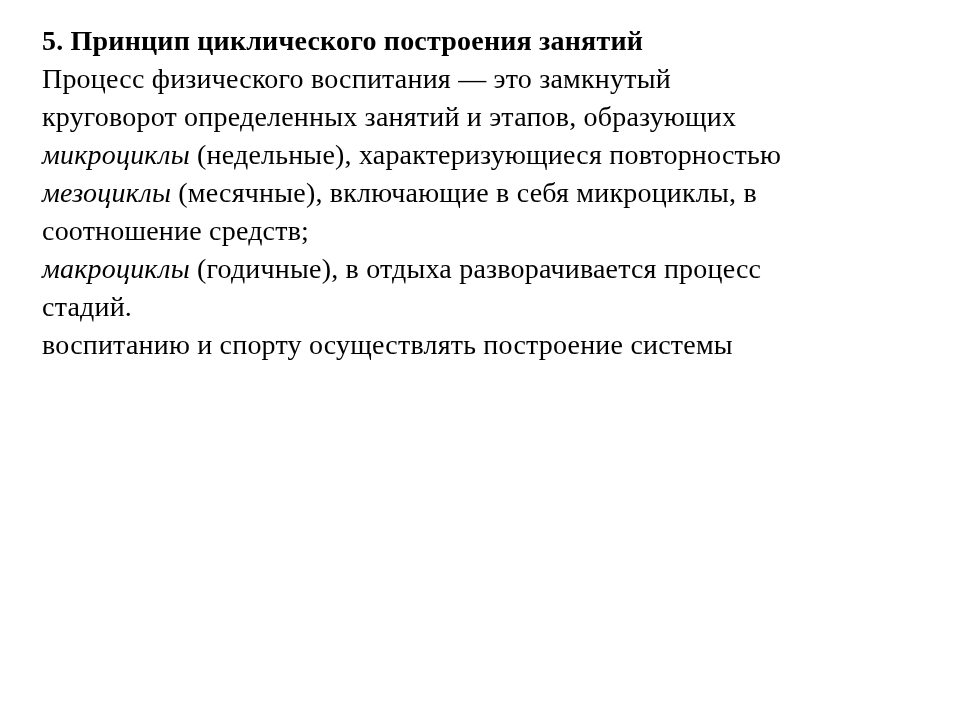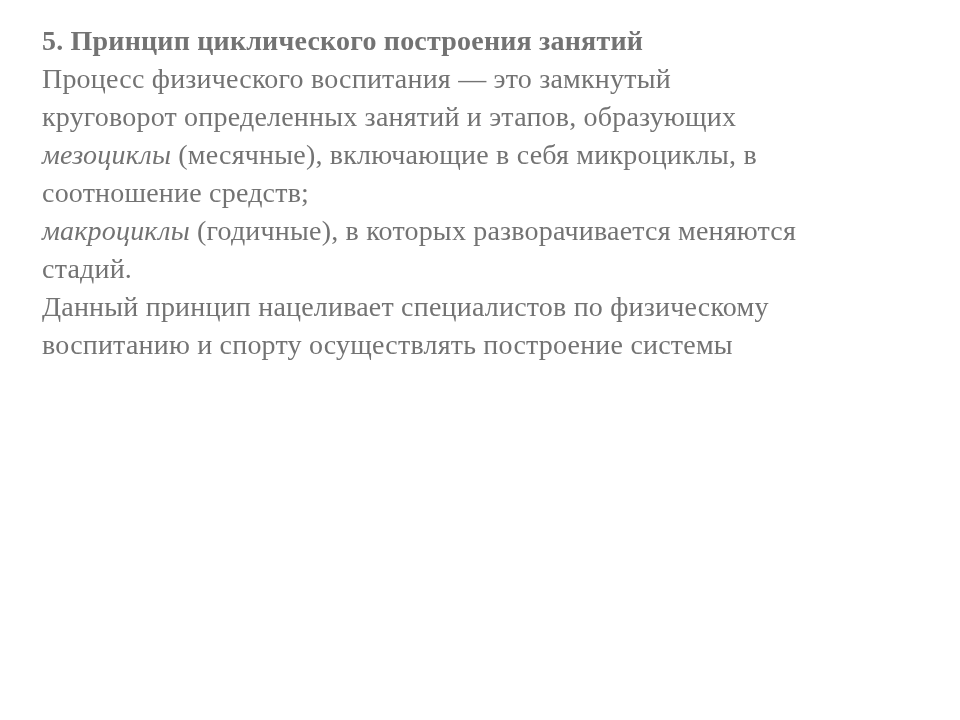--- a/index.html
+++ b/index.html
@@ -7,21 +7,21 @@
     padding: 0;
     background: #ffffff;
   }
   .slide {
     position: relative;
     width: 840px;
     height: 720px;
     background: #ffffff;
     overflow: hidden;
     font-family: "Liberation Serif", "DejaVu Serif", serif;
-    color: #737373;
+    color: #000000;
   }
   .text-block {
     position: absolute;
     top: 22px;
     left: 42px;
     right: 30px;
   }
   .line {
     font-size: 28px;
     line-height: 38px;
@@ -33,20 +33,20 @@
   .run.italic { font-weight: normal; font-style: italic; }
 </style>
 </head>
 <body>
 
 <div class="slide">
   <div class="text-block">
       <div class="line"><span class="run bold">5. Принцип циклического построения занятий</span></div>
       <div class="line"><span class="run normal">Процесс физического воспитания — это замкнутый</span></div>
       <div class="line"><span class="run normal">круговорот определенных занятий и этапов, образующих</span></div>
+      <div class="line"><span class="run italic">микроциклы</span><span class="run normal"> (недельные), характеризующиеся повторностью</span></div>
       <div class="line"><span class="run italic">мезоциклы</span><span class="run normal"> (месячные), включающие в себя микроциклы, в</span></div>
       <div class="line"><span class="run normal">соотношение средств;</span></div>
-      <div class="line"><span class="run italic">макроциклы</span><span class="run normal"> (годичные), в которых разворачивается меняются</span></div>
+      <div class="line"><span class="run italic">макроциклы</span><span class="run normal"> (годичные), в отдыха разворачивается процесс</span></div>
       <div class="line"><span class="run normal">стадий.</span></div>
-      <div class="line"><span class="run normal">Данный принцип нацеливает специалистов по физическому</span></div>
       <div class="line"><span class="run normal">воспитанию и спорту осуществлять построение системы</span></div>
     </div>
 </div>
 
 </body></html>

